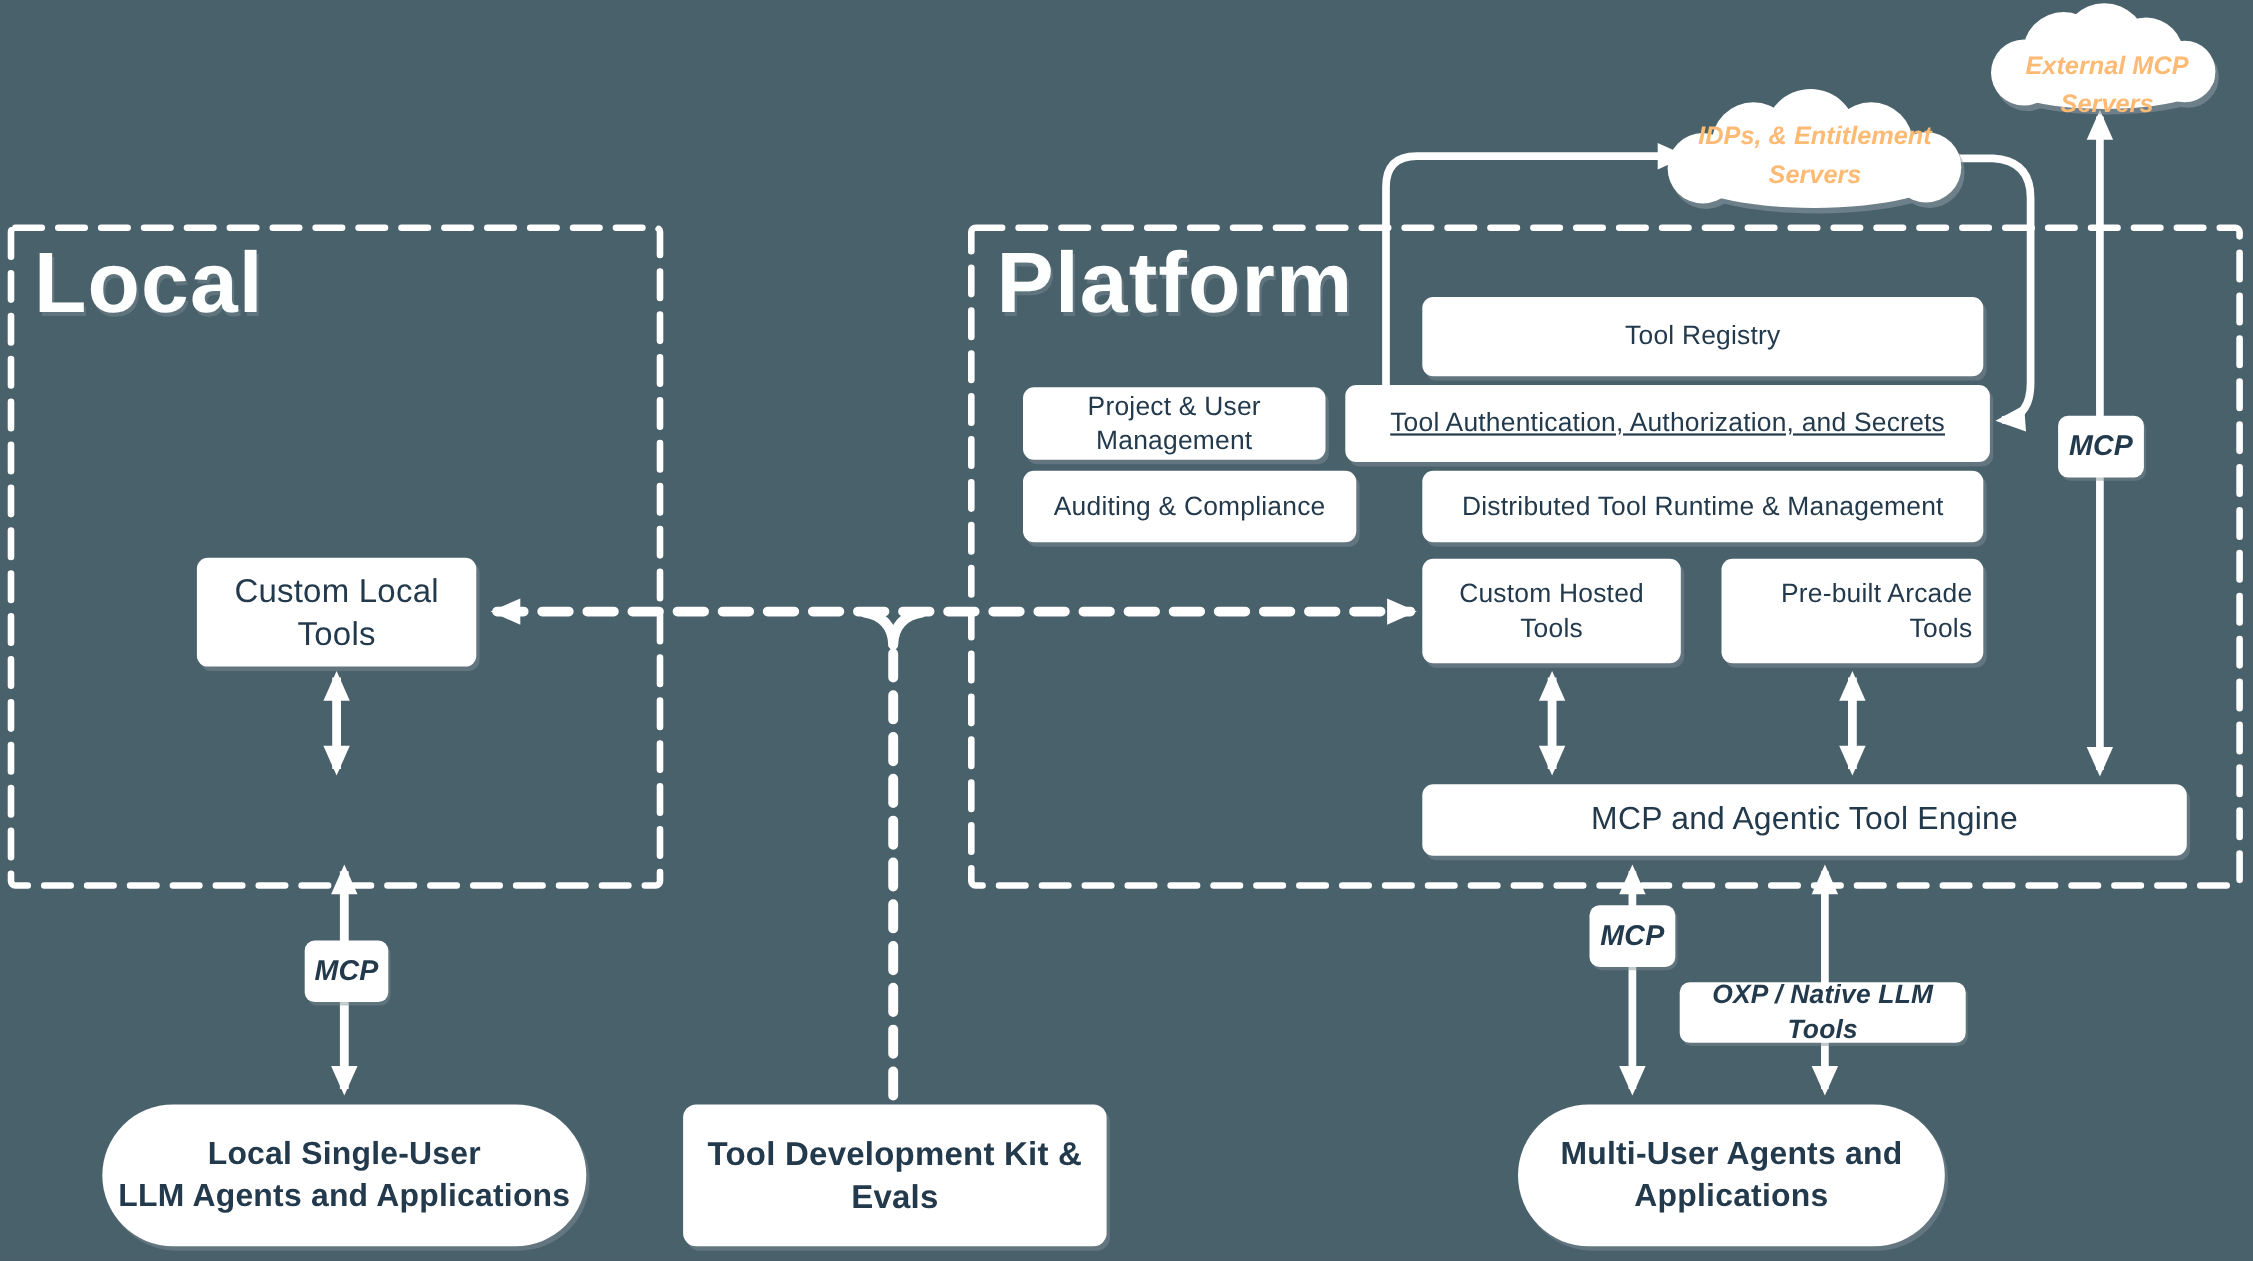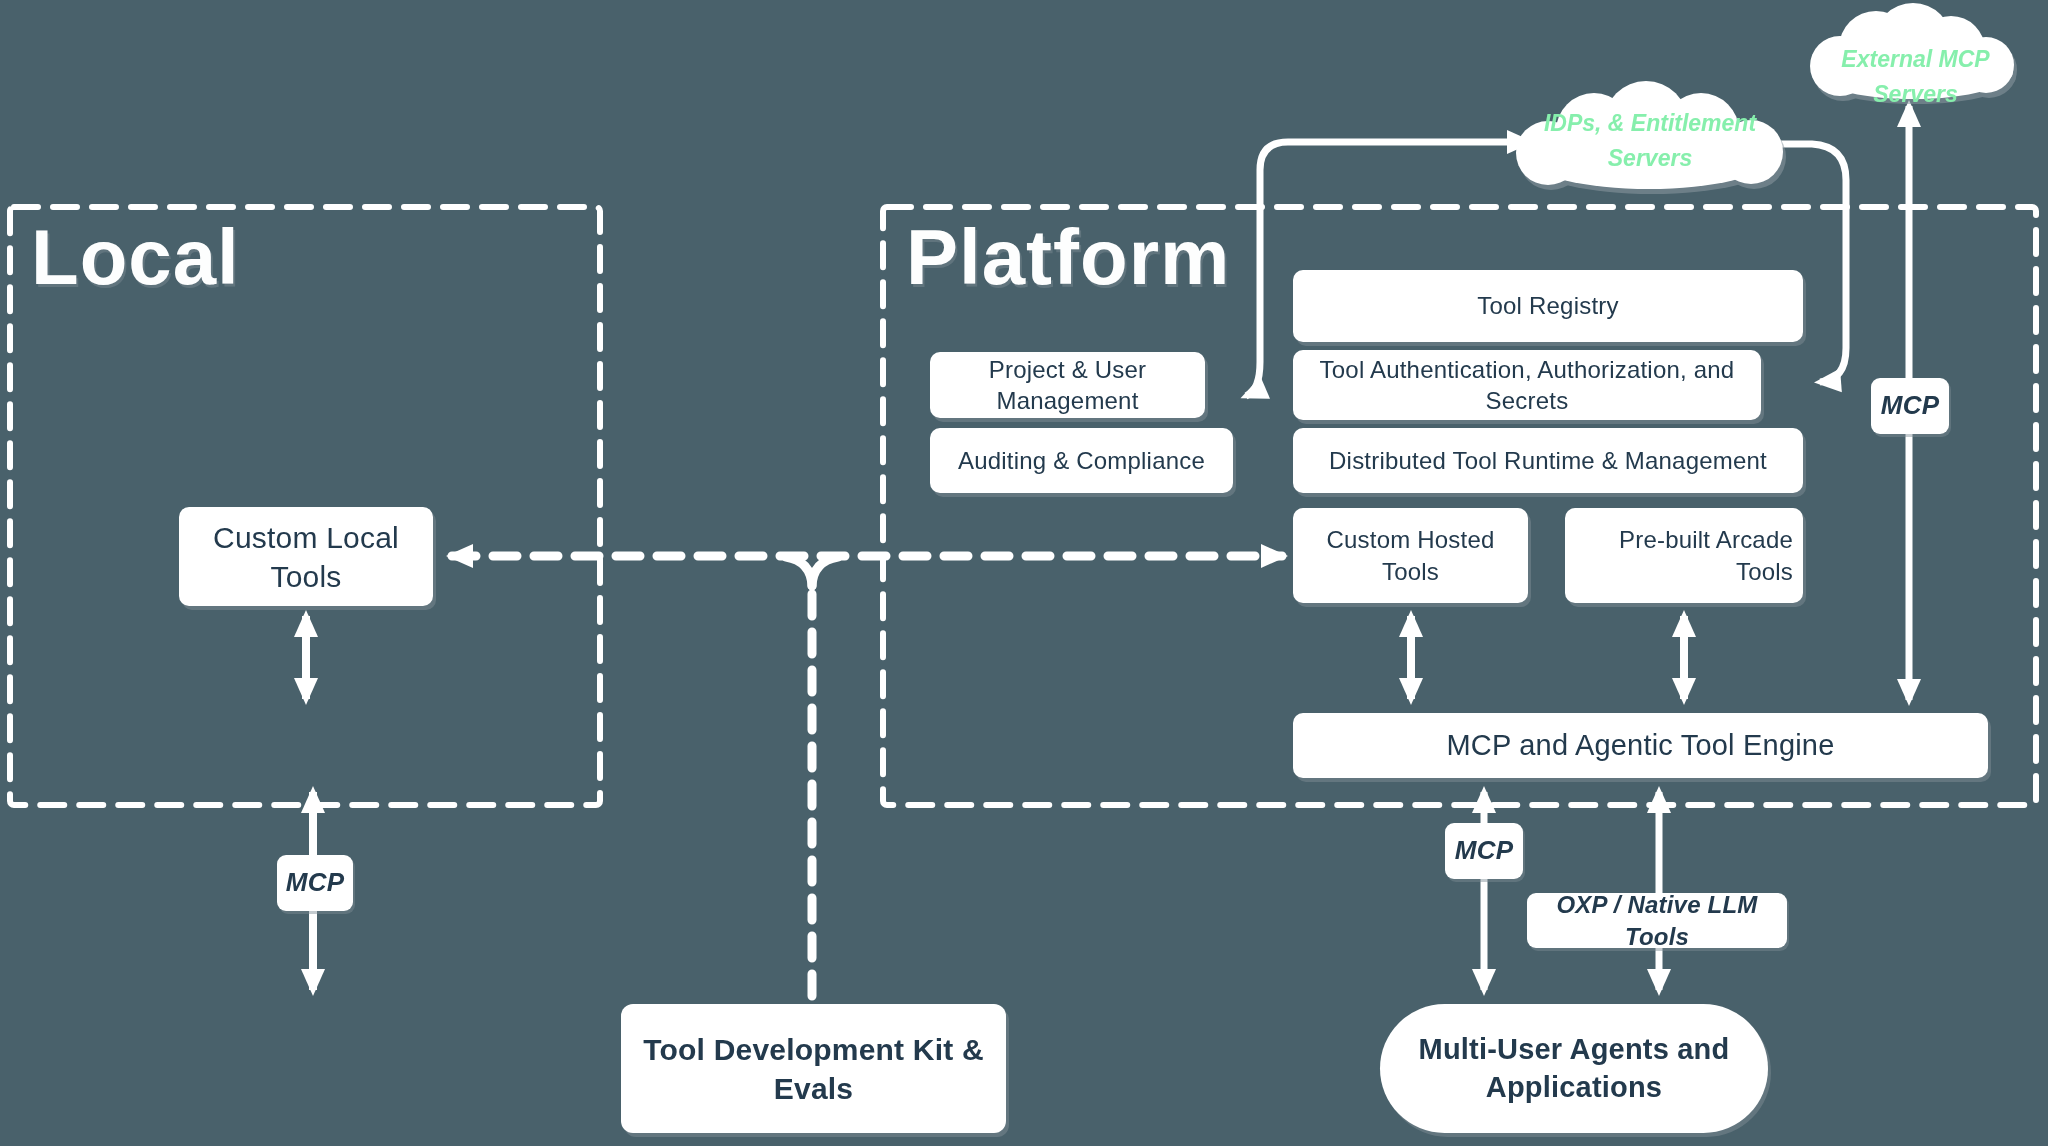--- a/index.html
+++ b/index.html
@@ -23,21 +23,21 @@
   .box.big{font-size:29px;}
   .box.mid{font-size:30px;}
   .pill{border-radius:66px;font-weight:700;font-size:29px;}
   .bold{font-weight:700;font-size:30px;}
   .tag{
     font-style:italic;font-weight:600;font-size:26px;border-radius:9px;
     box-shadow:2px 3px 0 rgba(125,139,148,.45);
   }
   .tag.small{font-size:24px;}
   .cloud-label{
-    position:absolute;color:#86efac;font-style:italic;font-weight:600;
+    position:absolute;color:#fdba74;font-style:italic;font-weight:600;
     font-size:23px;text-align:center;line-height:1.5;
   }
   .two-line span{display:block;}
 </style>
 </head>
 <body>
 
 <div class="stage">
 
   <svg class="layer" width="2048" height="1146" viewBox="0 0 2048 1146">
@@ -103,35 +103,41 @@
   </svg>
 
   <div class="cloud-label" style="left:1798px;top:42px;width:235px;">External MCP Servers</div>
   <div class="cloud-label" style="left:1539px;top:106px;width:222px;">IDPs, &amp; Entitlement Servers</div>
 
   <div class="region-title" style="left:31px;top:212px;">Local</div>
   <div class="region-title" style="left:906px;top:212px;">Platform</div>
 
   <div class="box" style="left:1293px;top:270px;width:510px;height:72px;">Tool Registry</div>
   <div class="box" style="left:930px;top:352px;width:275px;height:66px;">Project &amp; User Management</div>
-  <div class="box" style="left:1293px;top:350px;width:468px;height:70px;">Tool Authentication, Authorization, and Secrets</div>
+  <div class="box" style="left:1223px;top:350px;width:586px;height:70px;text-decoration:underline;">Tool Authentication, Authorization, and Secrets</div>
   <div class="box" style="left:930px;top:428px;width:303px;height:65px;">Auditing &amp; Compliance</div>
   <div class="box" style="left:1293px;top:428px;width:510px;height:65px;">Distributed Tool Runtime &amp; Management</div>
 
   <div class="box mid" style="left:179px;top:507px;width:254px;height:99px;">Custom Local Tools</div>
   <div class="box" style="left:1293px;top:508px;width:235px;height:95px;">Custom Hosted Tools</div>
   <div class="box" style="left:1565px;top:508px;width:238px;height:95px;text-align:right;">Pre-built Arcade Tools</div>
 
   <div class="box big" style="left:1293px;top:713px;width:695px;height:65px;">MCP and Agentic Tool Engine</div>
 
   <div class="box tag" style="left:277px;top:855px;width:76px;height:56px;">MCP</div>
   <div class="box tag" style="left:1445px;top:823px;width:78px;height:56px;">MCP</div>
   <div class="box tag" style="left:1871px;top:378px;width:78px;height:56px;">MCP</div>
   <div class="box tag small" style="left:1527px;top:893px;width:260px;height:55px;">OXP / Native LLM Tools</div>
 
+  <div class="box pill two-line" style="left:93px;top:1004px;width:440px;height:129px;">
+    <div>
+      <span>Local Single-User</span>
+      <span>LLM Agents and Applications</span>
+    </div>
+  </div>
   <div class="box bold" style="left:621px;top:1004px;width:385px;height:129px;border-radius:12px;">Tool Development Kit &amp; Evals</div>
   <div class="box pill two-line" style="left:1380px;top:1004px;width:388px;height:129px;">
     <div>
       <span>Multi-User Agents and</span>
       <span>Applications</span>
     </div>
   </div>
 
 </div>
 

